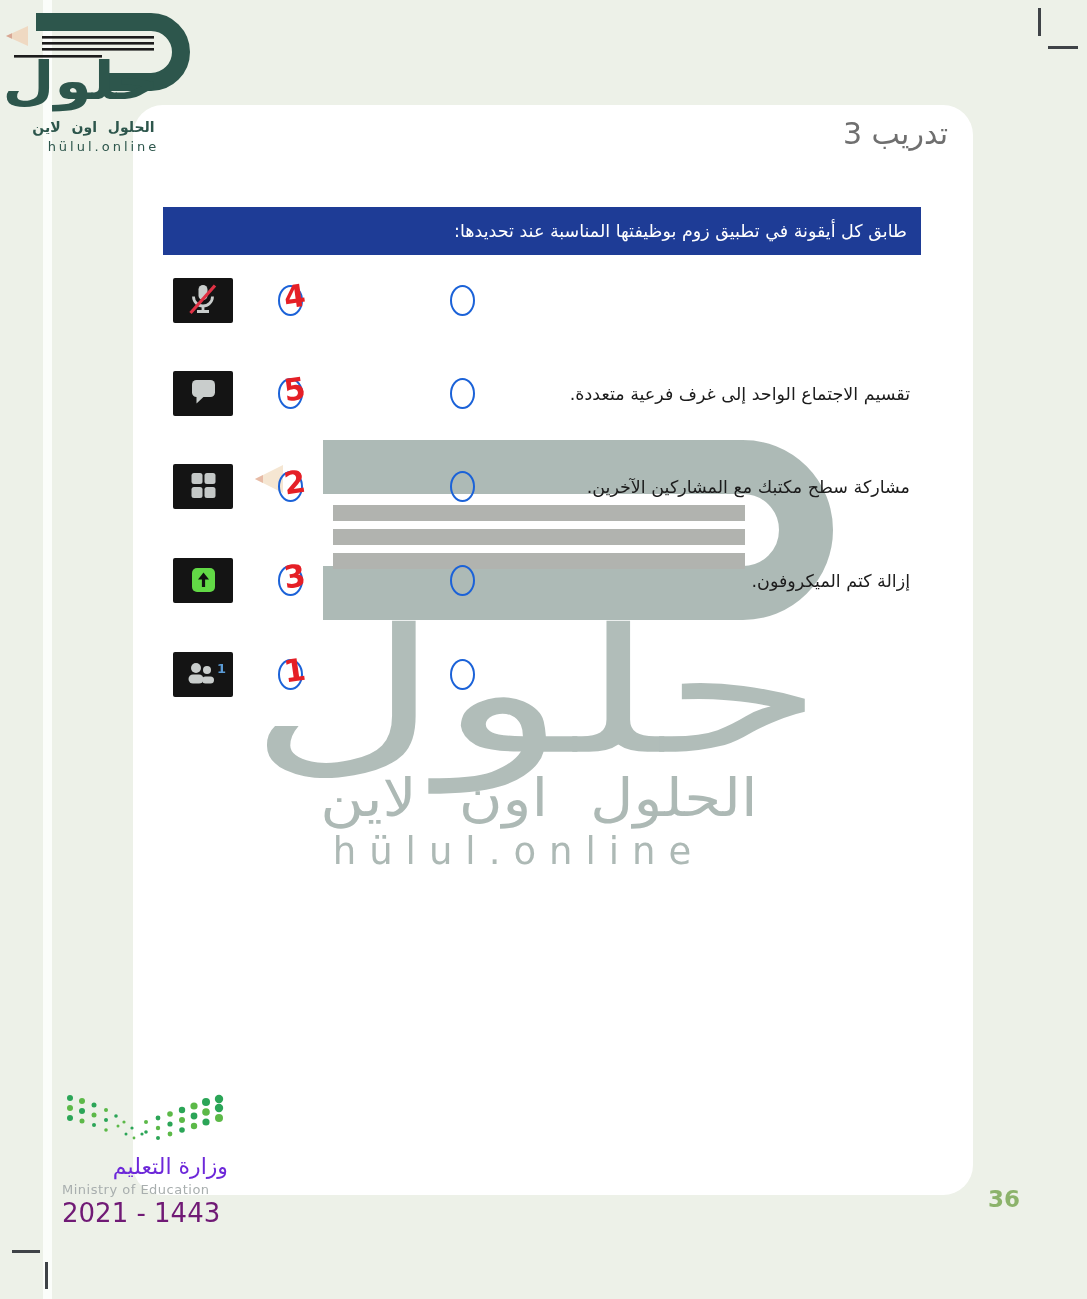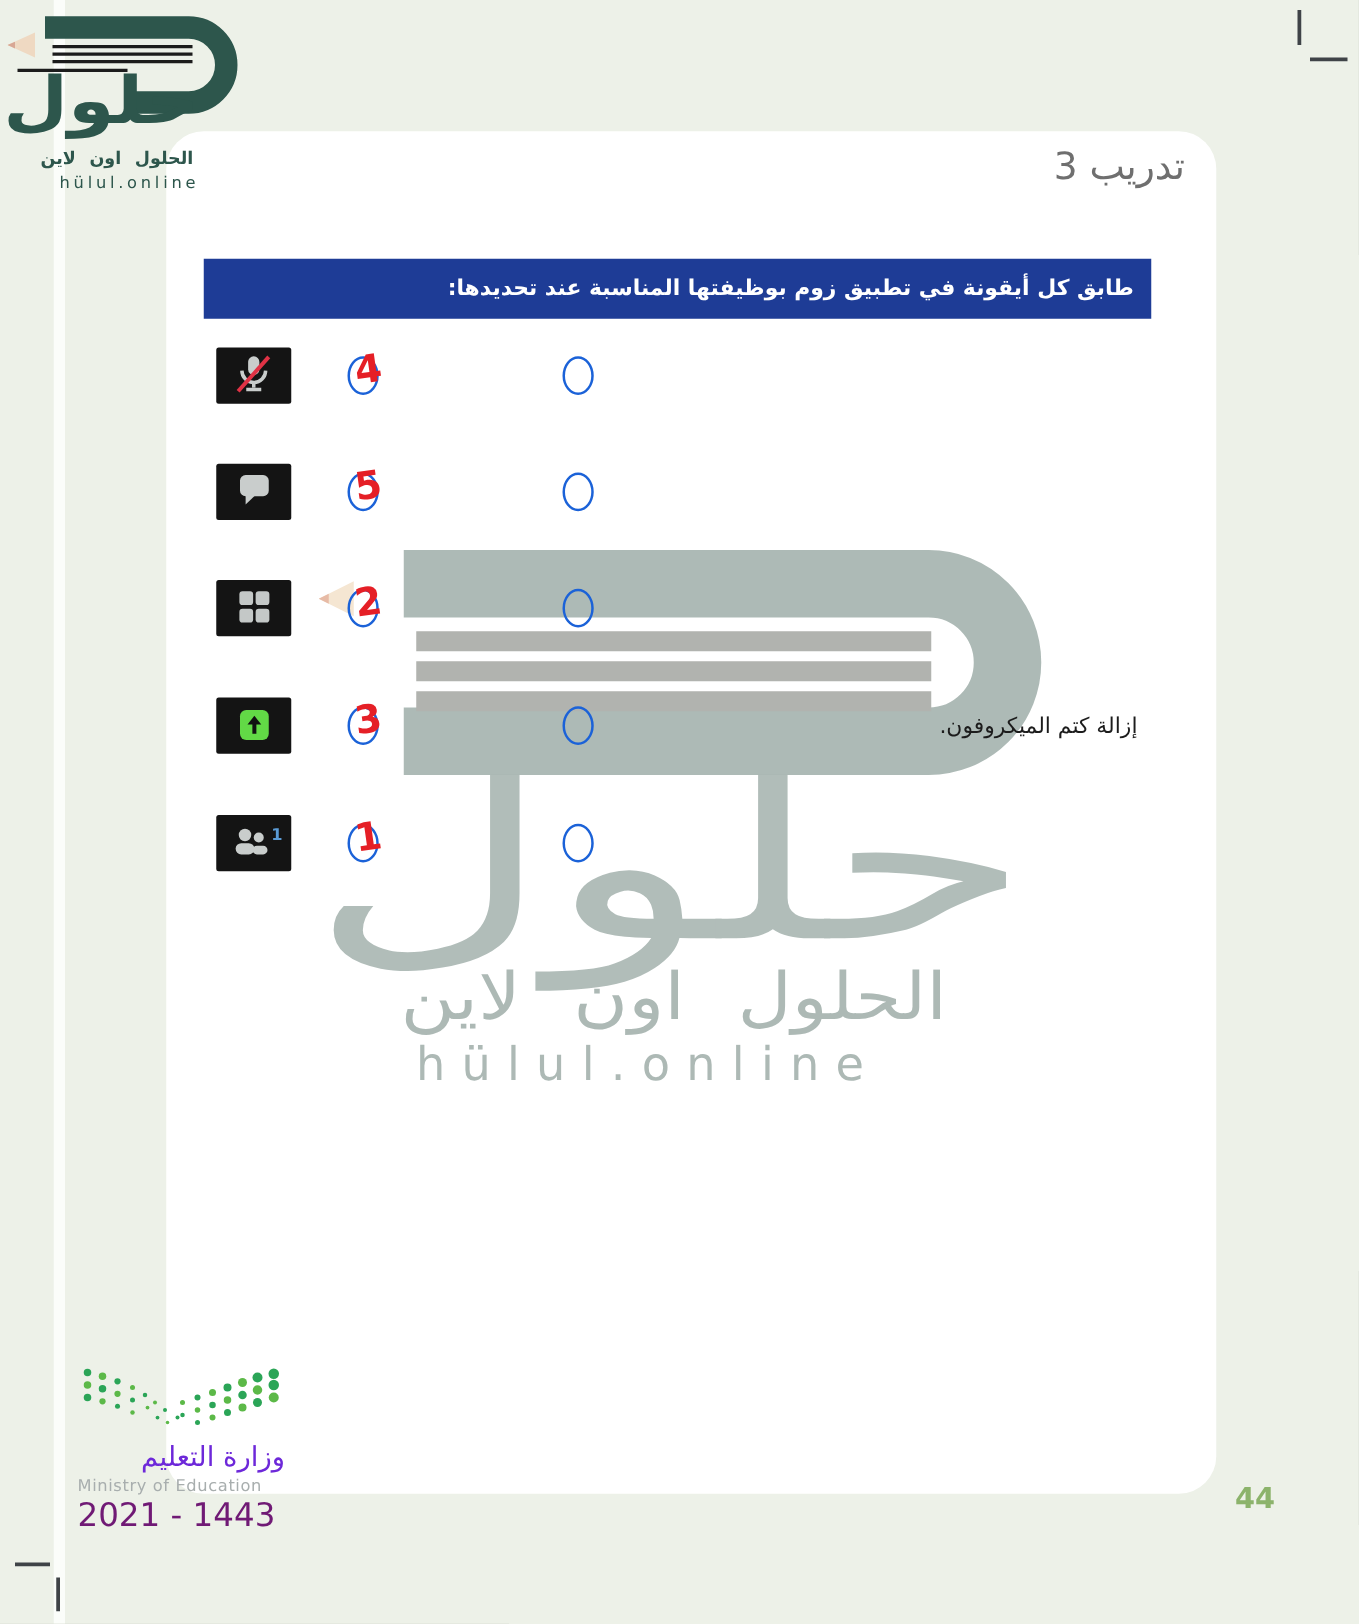--- a/index.html
+++ b/index.html
@@ -45,21 +45,21 @@
     position:absolute;top:116px;right:139px;
     font-size:30px;font-weight:normal;color:#6f6f6f;direction:rtl;z-index:4;
   }
 
   
   .banner{
     position:absolute;left:163px;top:207px;width:758px;height:48px;
     background:#1e3c96;display:flex;align-items:center;z-index:4;
     direction:rtl;padding:0 14px;
   }
-  .banner span{color:#ffffff;font-size:17.5px;font-weight:bold;white-space:nowrap;}
+  .banner span{color:#ffffff;font-size:17.5px;font-weight:normal;white-space:nowrap;}
 
   
   .watermark{position:absolute;inset:0;z-index:2;pointer-events:none;}
   .wm-word{
     position:absolute;left:50%;top:600px;width:320px;margin-left:-160px;text-align:center;
     font-size:150px;line-height:185px;color:#a9b6b2;direction:rtl;
     transform:scale(1.75,1.15);transform-origin:center;opacity:.9;
   }
   .wm-ar{
     position:absolute;left:50%;top:768px;width:480px;margin-left:-245px;text-align:center;
@@ -178,34 +178,36 @@
   <div class="row r2">
     <div class="icon-box">
       <svg width="60" height="45" viewBox="0 0 60 45">
         <rect x="19" y="9" width="23" height="17" rx="4.5" fill="#c9cdcc"></rect>
         <path d="M23.5 25 v7.5 l8 -7.5 z" fill="#c9cdcc"></path>
       </svg>
     </div>
     <div class="circle num-circle"></div>
     <span class="num">5</span>
     <div class="circle empty-circle"></div>
+    <div class="row-text">تقسيم الاجتماع الواحد إلى غرف فرعية متعددة.</div>
   </div>
 
   <div class="row r3">
     <div class="icon-box">
       <svg width="60" height="45" viewBox="0 0 60 45">
         <rect x="18.5" y="9" width="11" height="11" rx="2.5" fill="#c4c8c7"></rect>
         <rect x="31.5" y="9" width="11" height="11" rx="2.5" fill="#c4c8c7"></rect>
         <rect x="18.5" y="23" width="11" height="11" rx="2.5" fill="#c4c8c7"></rect>
         <rect x="31.5" y="23" width="11" height="11" rx="2.5" fill="#c4c8c7"></rect>
       </svg>
     </div>
     <div class="circle num-circle"></div>
     <span class="num">2</span>
     <div class="circle empty-circle"></div>
+    <div class="row-text">مشاركة سطح مكتبك مع المشاركين الآخرين.</div>
   </div>
 
   <div class="row r4">
     <div class="icon-box">
       <svg width="60" height="45" viewBox="0 0 60 45">
         <rect x="19" y="10" width="23" height="24" rx="5" fill="#62d946"></rect>
         <path d="M30.5 29 V 19" stroke="#111" stroke-width="3.2"></path>
         <path d="M25 21.5 L30.5 14.5 L36 21.5 z" fill="#111"></path>
       </svg>
     </div>
@@ -272,15 +274,15 @@
           <circle cx="132" cy="34" r="3.2" fill="#5cb948"></circle>
           <circle cx="144" cy="30" r="3.6" fill="#2ba557"></circle>
           <circle cx="157" cy="26" r="4" fill="#5cb948"></circle>
       </g>
     </svg>
     <div class="ministry-ar">وزارة التعليم</div>
     <div class="ministry-en">Ministry of Education</div>
     <div class="ministry-years">2021 - 1443</div>
   </div>
 
-  <div class="page-number">44</div>
+  <div class="page-number">36</div>
 
 </div>
 
 </body></html>

